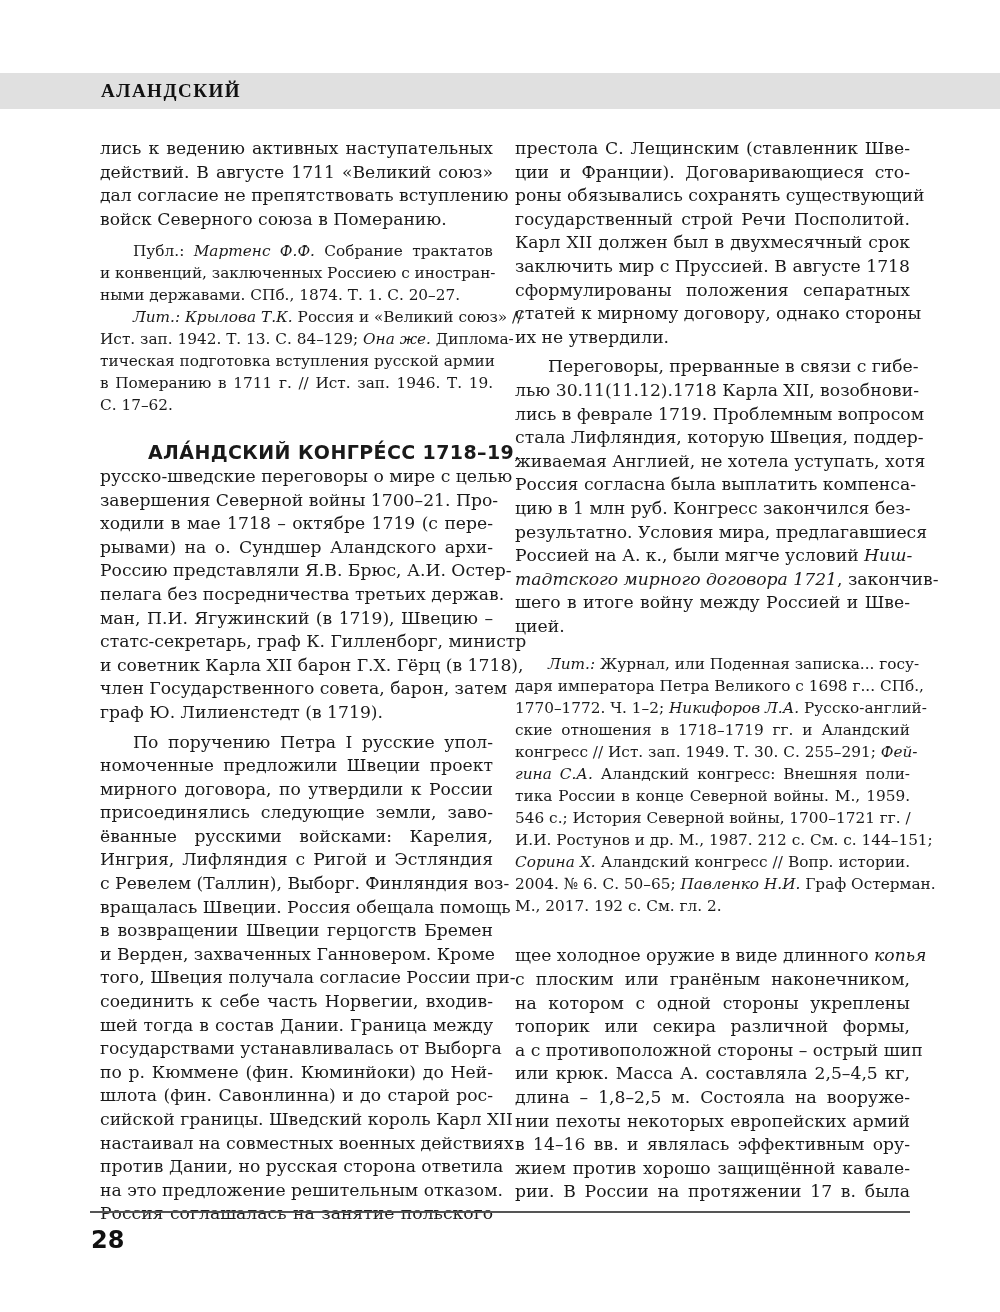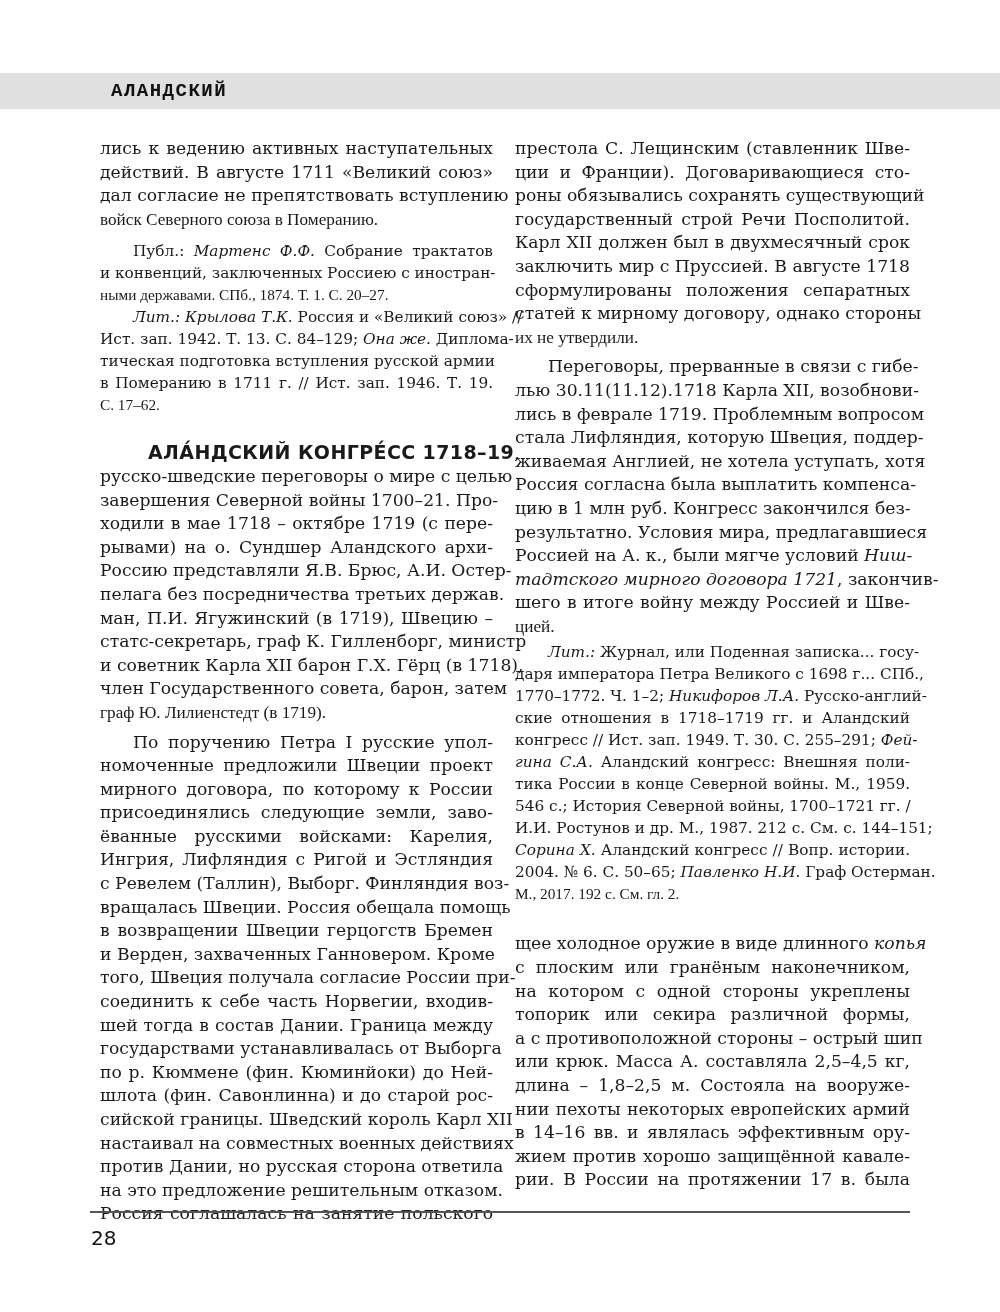--- a/index.html
+++ b/index.html
@@ -1,32 +1,32 @@
 <!DOCTYPE html>
 <html><head>
 <meta charset="utf-8">
 <style>
   html, body { margin: 0; padding: 0; background: #ffffff; }
   body { width: 1000px; height: 1312px; position: relative; overflow: hidden; color: #1a1a1a; }
   .header-band { position: absolute; left: 0; top: 73px; width: 1000px; height: 36px; background: #e0e0e0; }
-  .header-title { position: absolute; left: 111px; top: 80px; font-family: Liberation Mono, monospace; font-size: 19px; letter-spacing: 1.5px; font-weight: bold; color: #111; }
+  .header-title { position: absolute; left: 101px; top: 80px; font-family: Liberation Serif, serif; font-size: 19px; letter-spacing: 1.5px; font-weight: bold; color: #111; }
   .col { position: absolute; top: 137px; font-family: "DejaVu Serif", serif; font-size: 17.2px; line-height: 23.6px; }
   .col.left { left: 100px; width: 393px; }
   .col.right { left: 515px; width: 395px; }
   .line { display: block; white-space: nowrap; text-align: justify; text-align-last: justify; height: 23.6px; overflow: visible; }
-  .line.last { text-align-last: left; font-family: Liberation Serif, serif; }
+  .line.last { text-align-last: left; }
   .line.ind { padding-left: 33px; }
   .small { font-size: 15.3px; }
   .small .line { height: 22px; line-height: 22px; }
   .gap { display: block; height: 24px; }
   .gap-s { display: block; height: 6px; }
   .head { font-family: "DejaVu Sans", sans-serif; font-weight: bold; letter-spacing: 0.4px; font-size: 19px; margin-left: 15px; }
   .it { font-style: italic; }
   .footer-rule { position: absolute; left: 90px; top: 1211px; width: 820px; height: 2px; background: #555; }
-  .page-num { position: absolute; left: 91px; top: 1226px; font-family: "DejaVu Sans", sans-serif; font-weight: normal; font-size: 20px; color: #111; }
+  .page-num { position: absolute; left: 91px; top: 1226px; font-family: "DejaVu Sans", sans-serif; font-weight: bold; font-size: 24px; color: #111; }
 </style>
 </head>
 <body>
 
 <div class="header-band"></div>
 <div class="header-title">АЛАНДСКИЙ</div>
 
 <div class="col left">
   <div>
     <span class="line">лись к ведению активных наступательных</span>
@@ -56,21 +56,21 @@
     <span class="line">Россию представляли Я.В. Брюс, А.И. Остер-</span>
     <span class="line">пелага без посредничества третьих держав.</span>
     <span class="line">ман, П.И. Ягужинский (в 1719), Швецию –</span>
     <span class="line">статс-секретарь, граф К. Гилленборг, министр</span>
     <span class="line">и советник Карла XII барон Г.Х. Гёрц (в 1718),</span>
     <span class="line">член Государственного совета, барон, затем</span>
     <span class="line last">граф Ю. Лилиенстедт (в 1719).</span>
     <span class="gap-s"></span>
     <span class="line ind">По поручению Петра I русские упол-</span>
     <span class="line">номоченные предложили Швеции проект</span>
-    <span class="line">мирного договора, по которому к России</span>
+    <span class="line">мирного договора, по утвердили к России</span>
     <span class="line">присоединялись следующие земли, заво-</span>
     <span class="line">ёванные русскими войсками: Карелия,</span>
     <span class="line">Ингрия, Лифляндия с Ригой и Эстляндия</span>
     <span class="line">с Ревелем (Таллин), Выборг. Финляндия воз-</span>
     <span class="line">вращалась Швеции. Россия обещала помощь</span>
     <span class="line">в возвращении Швеции герцогств Бремен</span>
     <span class="line">и Верден, захваченных Ганновером. Кроме</span>
     <span class="line">того, Швеция получала согласие России при-</span>
     <span class="line">соединить к себе часть Норвегии, входив-</span>
     <span class="line">шей тогда в состав Дании. Граница между</span>
@@ -105,21 +105,21 @@
     <span class="line">стала Лифляндия, которую Швеция, поддер-</span>
     <span class="line">живаемая Англией, не хотела уступать, хотя</span>
     <span class="line">Россия согласна была выплатить компенса-</span>
     <span class="line">цию в 1 млн руб. Конгресс закончился без-</span>
     <span class="line">результатно. Условия мира, предлагавшиеся</span>
     <span class="line"><span>Россией на А. к., были мягче условий</span> <span class="it">Ниш-</span></span>
     <span class="line"><span class="it">тадтского мирного договора 1721</span><span>, закончив-</span></span>
     <span class="line">шего в итоге войну между Россией и Шве-</span>
     <span class="line last">цией.</span>
   </div>
-  <div class="small" style="margin-top:3px;">
+  <div class="small" style="margin-top:15px;">
     <span class="line ind"><span class="it">Лит.:</span> <span>Журнал, или Поденная записка... госу-</span></span>
     <span class="line">даря императора Петра Великого с 1698 г... СПб.,</span>
     <span class="line"><span>1770–1772. Ч. 1–2;</span> <span class="it">Никифоров Л.А.</span> <span>Русско-англий-</span></span>
     <span class="line">ские отношения в 1718–1719 гг. и Аландский</span>
     <span class="line"><span>конгресс // Ист. зап. 1949. Т. 30. С. 255–291;</span> <span class="it">Фей-</span></span>
     <span class="line"><span class="it">гина С.А.</span> <span>Аландский конгресс: Внешняя поли-</span></span>
     <span class="line">тика России в конце Северной войны. М., 1959.</span>
     <span class="line">546 с.; История Северной войны, 1700–1721 гг. /</span>
     <span class="line">И.И. Ростунов и др. М., 1987. 212 с. См. с. 144–151;</span>
     <span class="line"><span class="it">Сорина Х.</span> <span>Аландский конгресс // Вопр. истории.</span></span>

